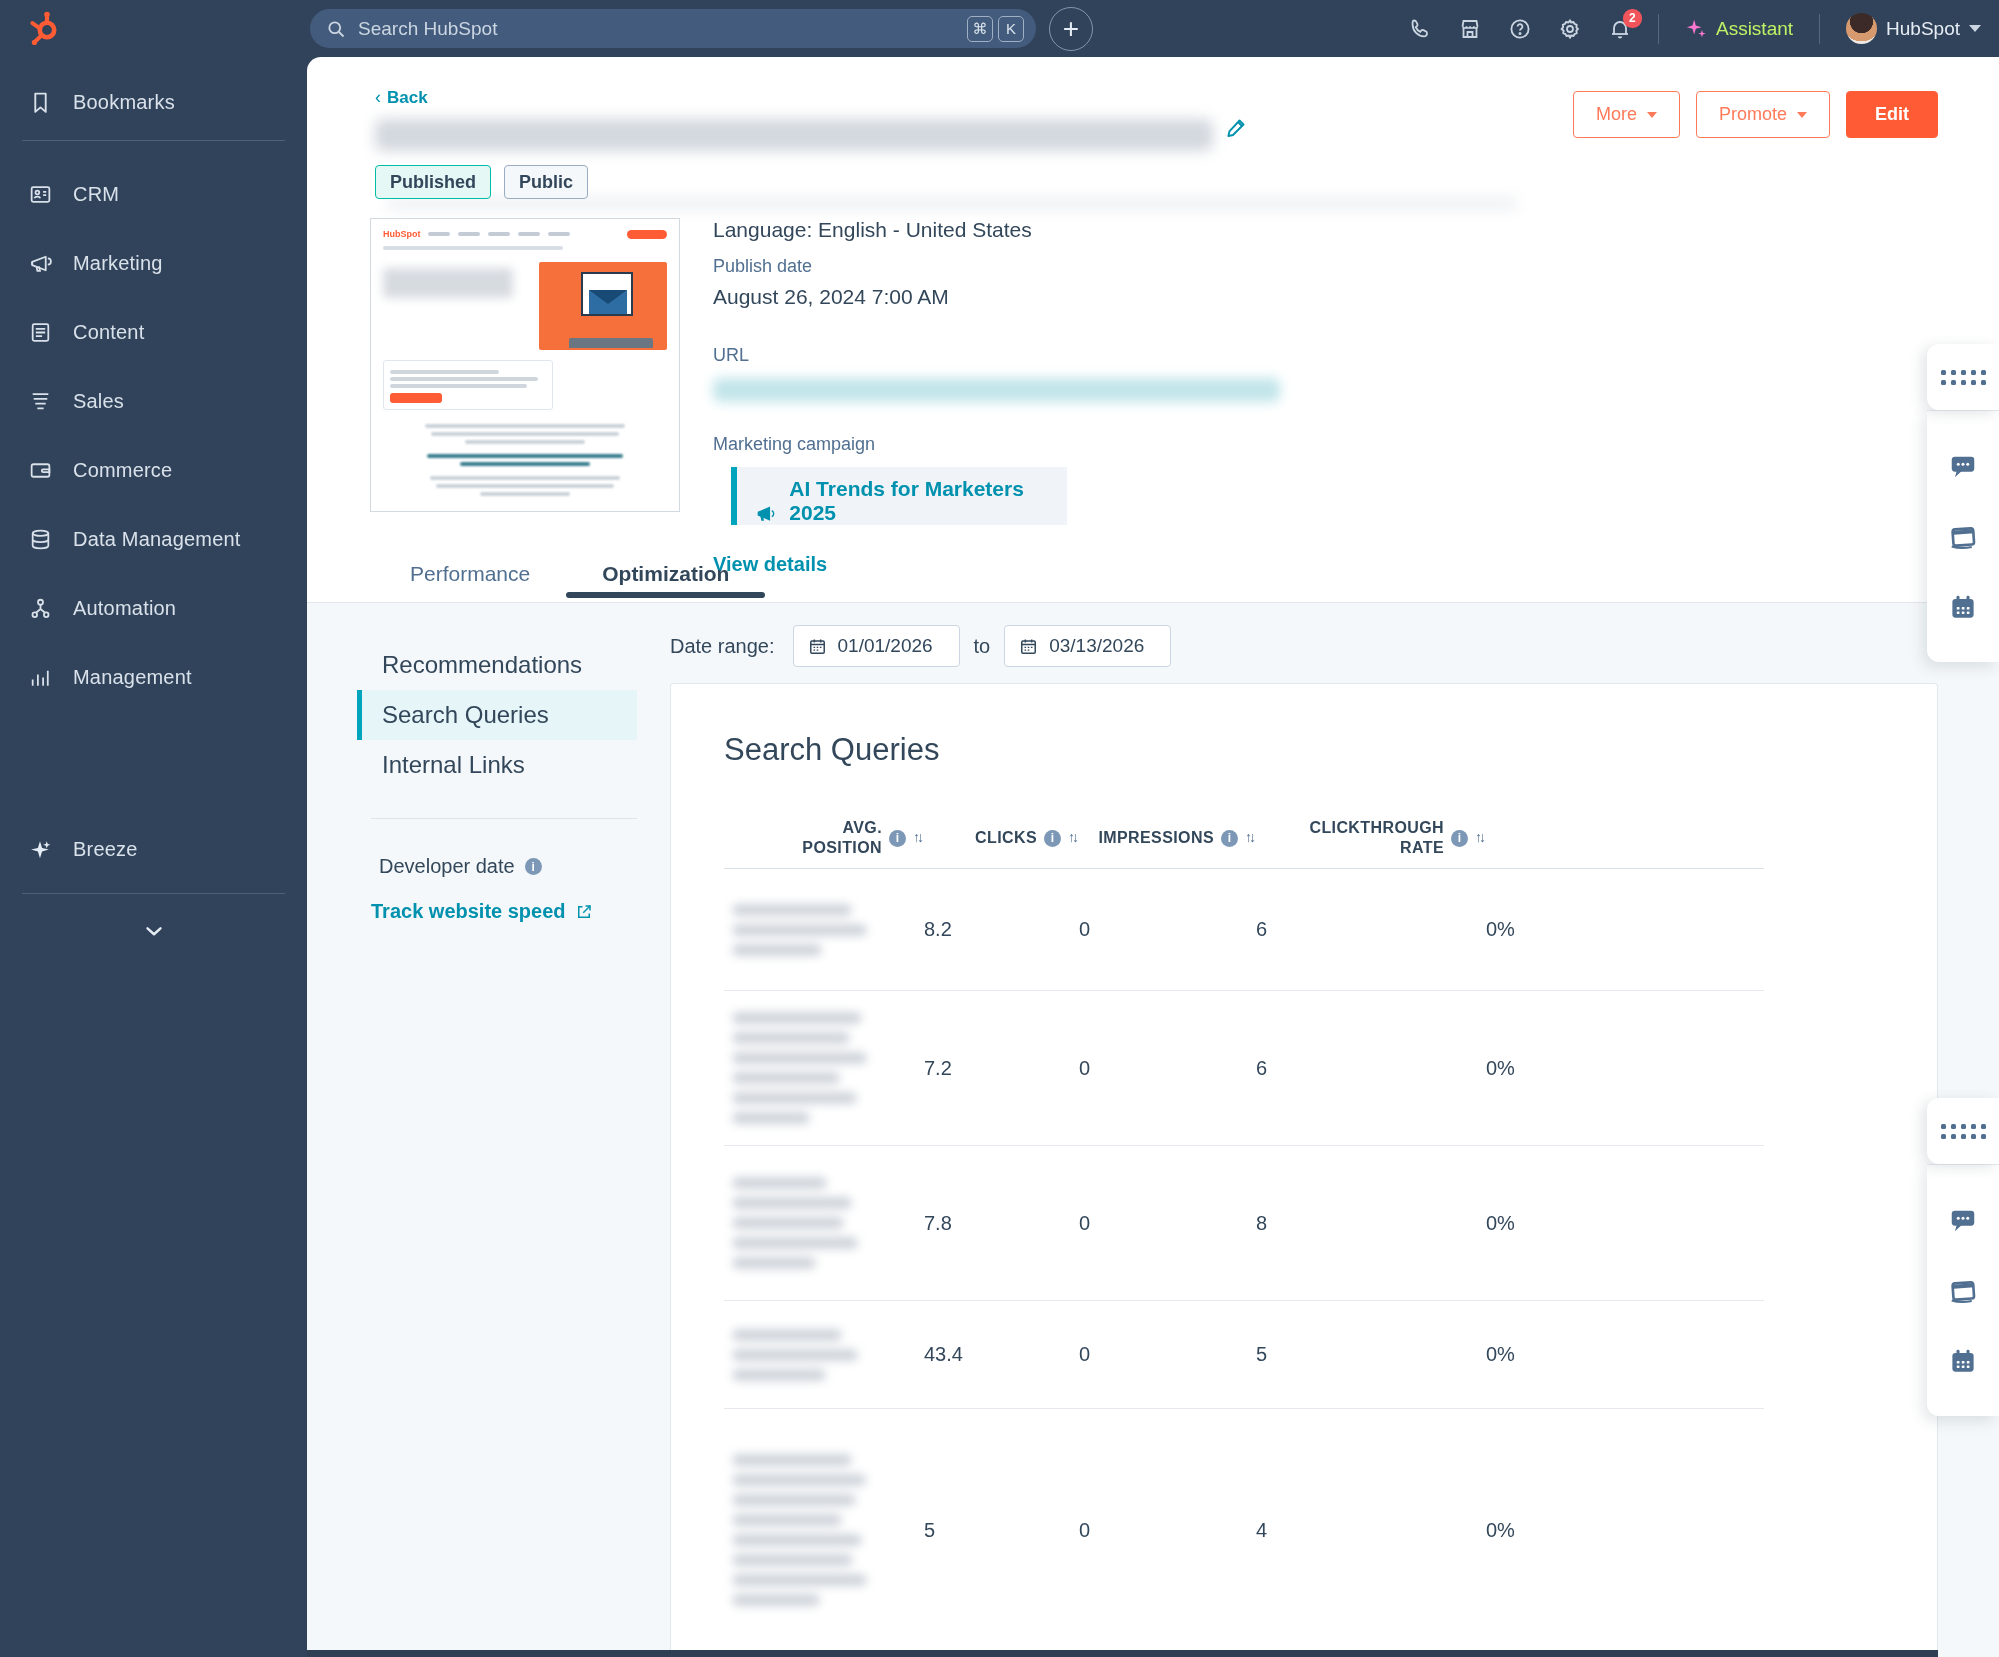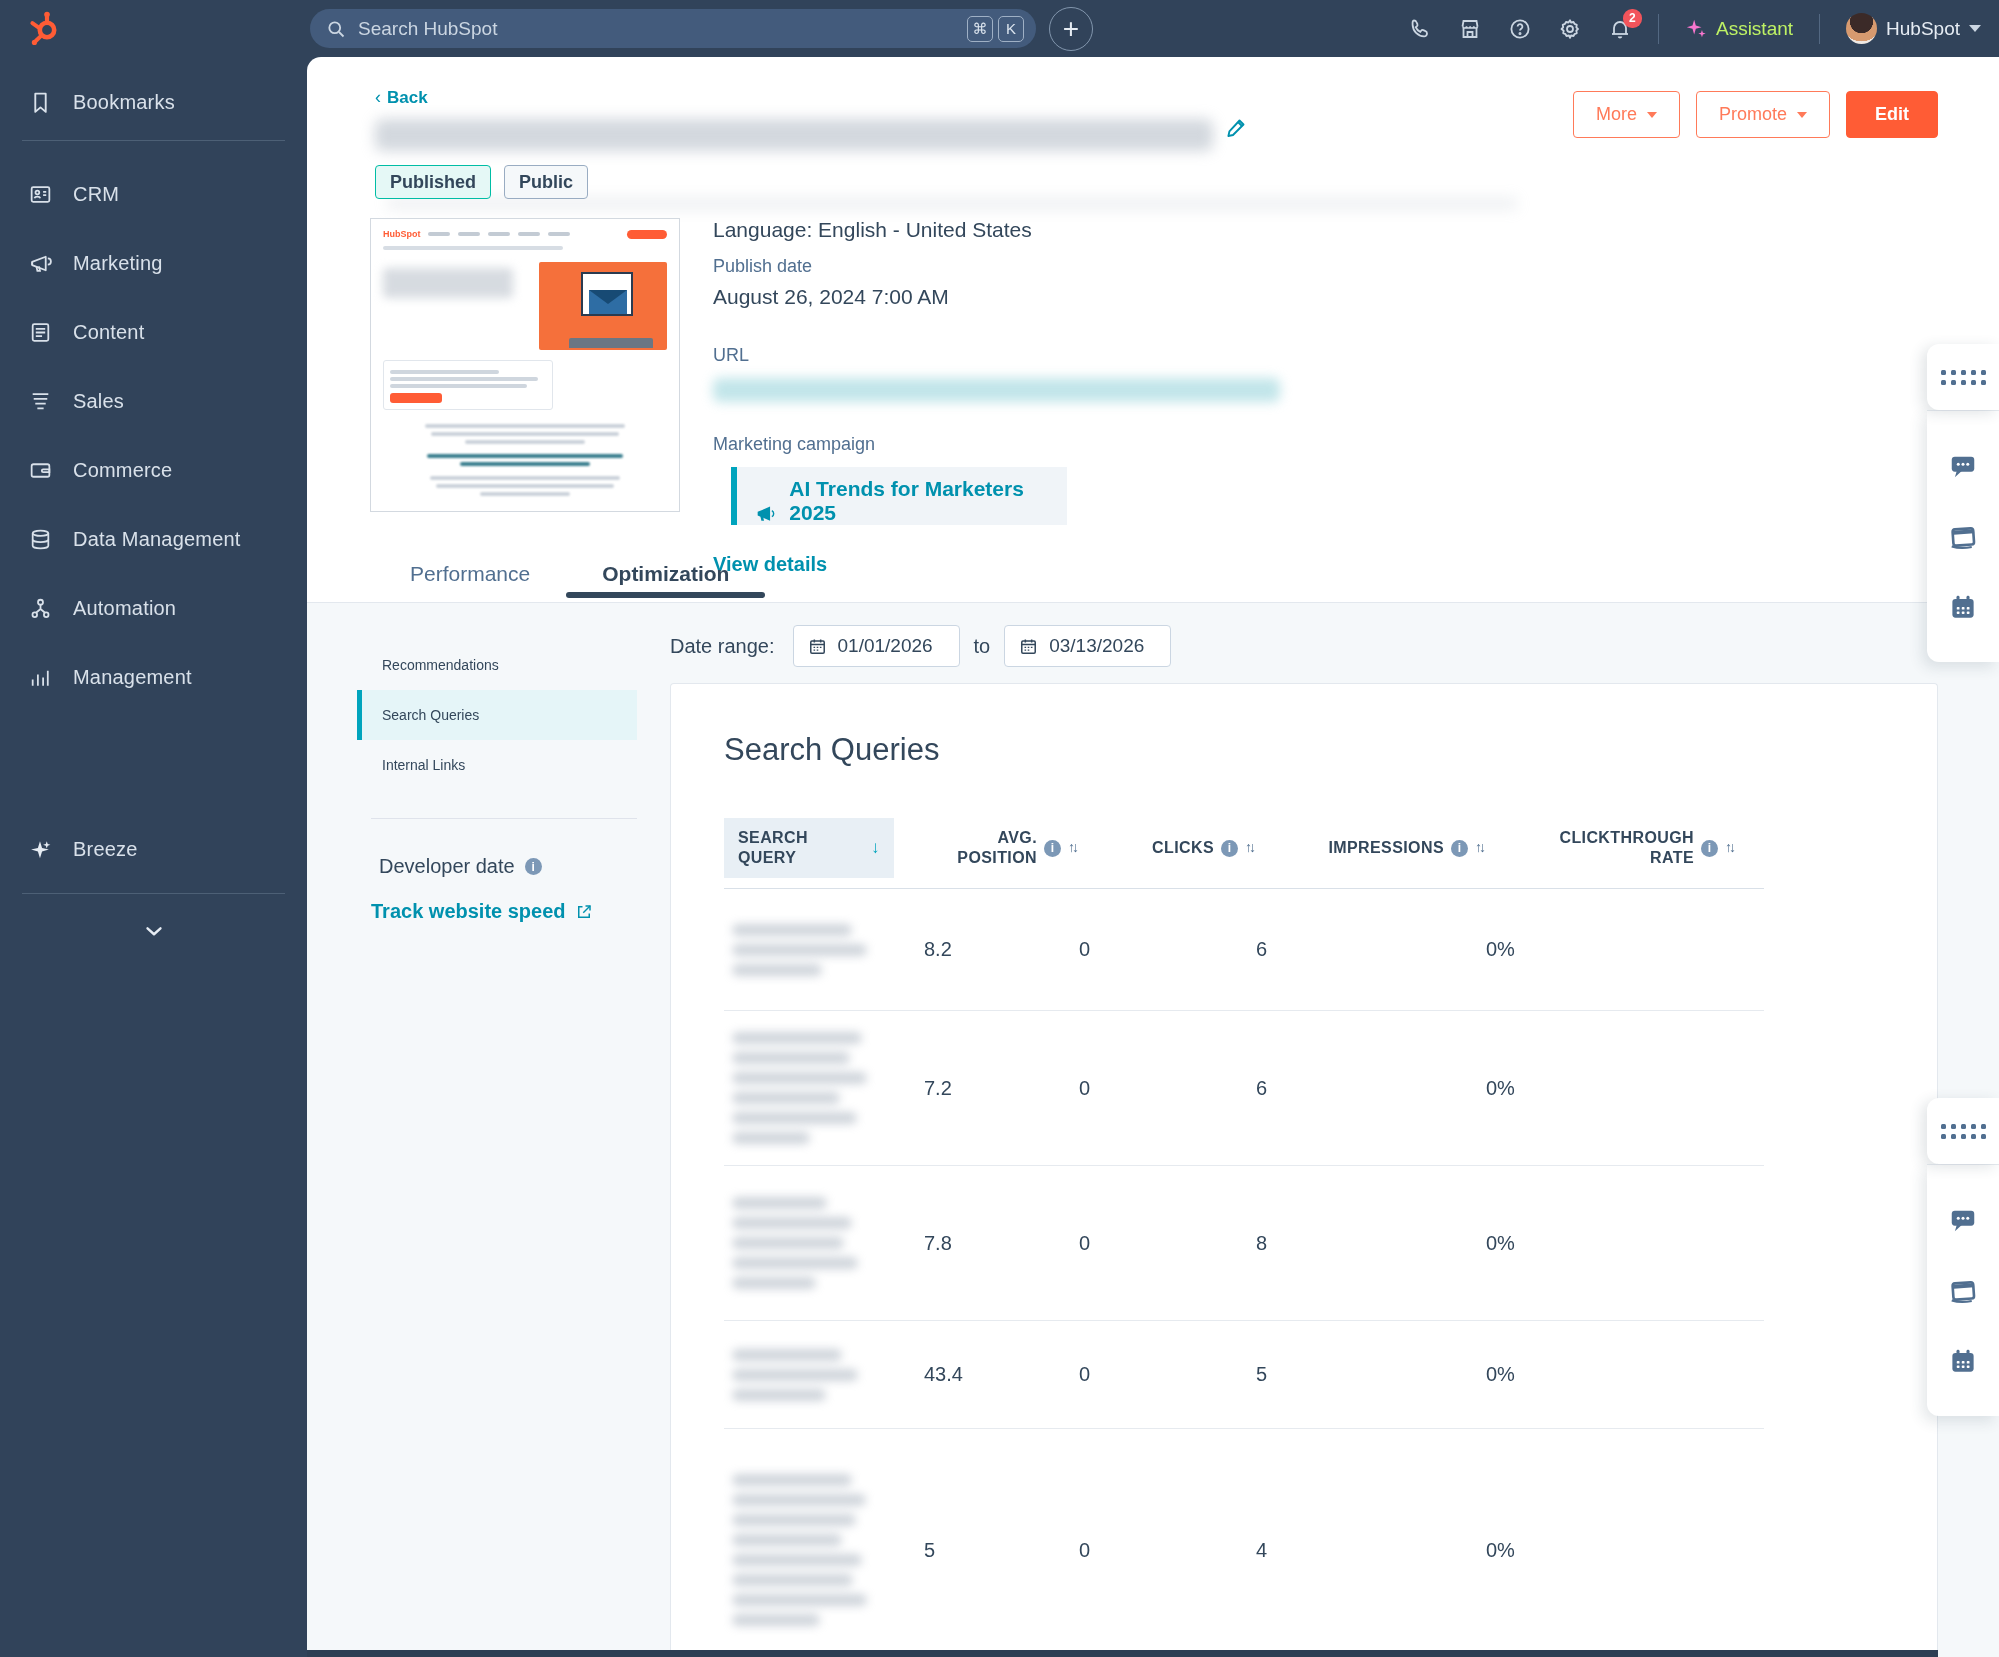--- a/index.html
+++ b/index.html
@@ -94,21 +94,21 @@
 
   
   .tabs { position:absolute; left:0; right:0; top:488px; height:58px; border-bottom:1px solid #e3e8ee; display:flex; align-items:center; padding-left:103px; gap:72px; }
   .tab { font-size:21px; color:#516f90; cursor:pointer; position:relative; height:100%; display:flex; align-items:center; }
   .tab.active { color:#33475b; font-weight:bold; }
   .tab.active:after { content:""; position:absolute; left:-36px; right:-36px; bottom:4px; height:6px; background:#33475b; border-radius:3px; }
 
   
   .lower { position:absolute; left:0; right:0; top:546px; bottom:0; background:#f5f8fa; }
   .subnav { position:absolute; left:50px; top:37px; width:280px; }
-  .sn-item { height:50px; display:flex; align-items:center; padding-left:20px; font-size:14px; color:#33475b; cursor:pointer; border-left:5px solid transparent; }
+  .sn-item { height:50px; display:flex; align-items:center; padding-left:20px; font-size:24px; color:#33475b; cursor:pointer; border-left:5px solid transparent; }
   .sn-item.active { background:#e5f5f8; border-left:5px solid #00a4bd; }
   .sn-div { height:1px; background:#dfe3eb; margin:28px 0 36px 14px; }
   .devtools { display:flex; align-items:center; gap:10px; padding-left:22px; font-size:20px; color:#33475b; }
   .info-ic { width:17px; height:17px; border-radius:50%; background:#7c98b6; color:#fff; font-size:12px; font-weight:bold; display:flex; align-items:center; justify-content:center; font-style:normal; }
   .track { display:flex; align-items:center; gap:9px; padding-left:14px; margin-top:22px; color:#0091ae; font-size:20px; font-weight:bold; cursor:pointer; }
   .track svg { width:18px; height:18px; }
 
   .daterow { position:absolute; left:363px; top:22px; display:flex; align-items:center; gap:14px; }
   .dr-label { font-size:20px; color:#33475b; margin-right:4px; }
   .dinput { width:167px; height:42px; background:#fff; border:1px solid #cbd6e2; border-radius:4px; display:flex; align-items:center; gap:11px; padding:16px 14px; font-size:19px; color:#33475b; cursor:pointer; }
@@ -452,26 +452,20 @@
             </svg>
           <span>03/13/2026</span>
         </div>
       </div>
 
       <div class="card">
         <h2 class="card-title">Search Queries</h2>
 
         <div class="tbl">
           <div class="thead">
-            <div class="th th-query">
-              <span class="thq-box">
-                <span>SEARCH QUERY</span>
-                <span class="dn">↓</span>
-              </span>
-            </div>
             <div class="th">
               <span style="max-width:86px">AVG. POSITION</span>
               <i class="info-ic">i</i>
               <span class="sort">↑↓</span>
             </div>
             <div class="th">
               <span>CLICKS</span>
               <i class="info-ic">i</i>
               <span class="sort">↑↓</span>
             </div>

